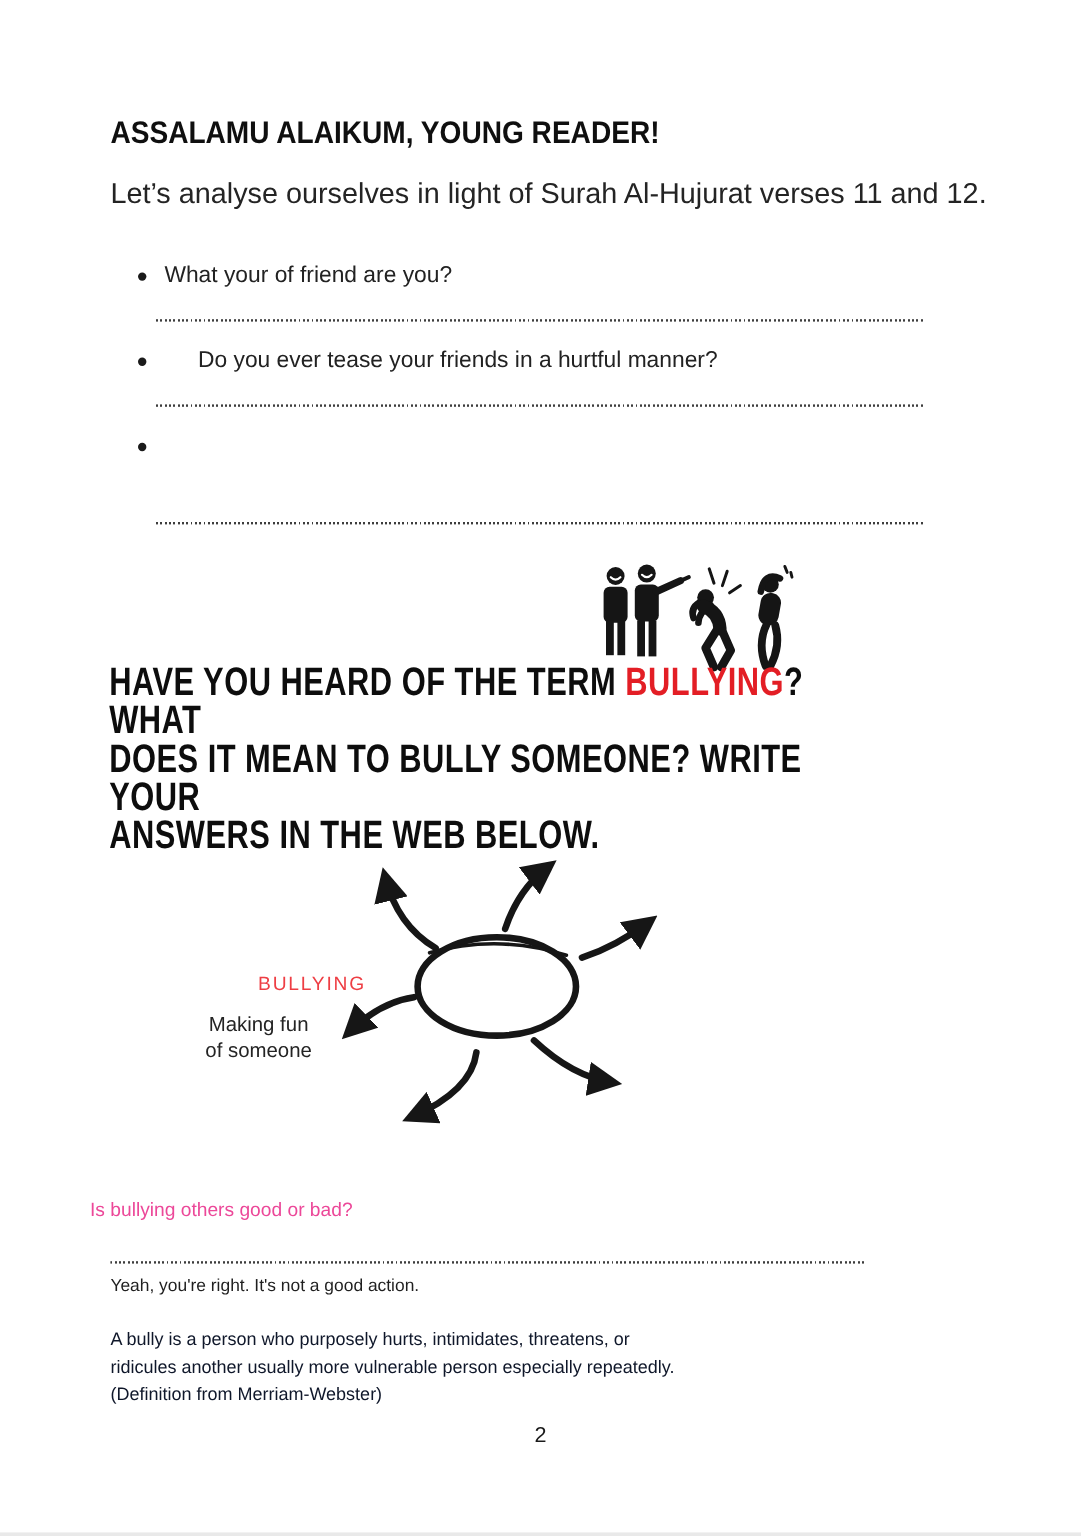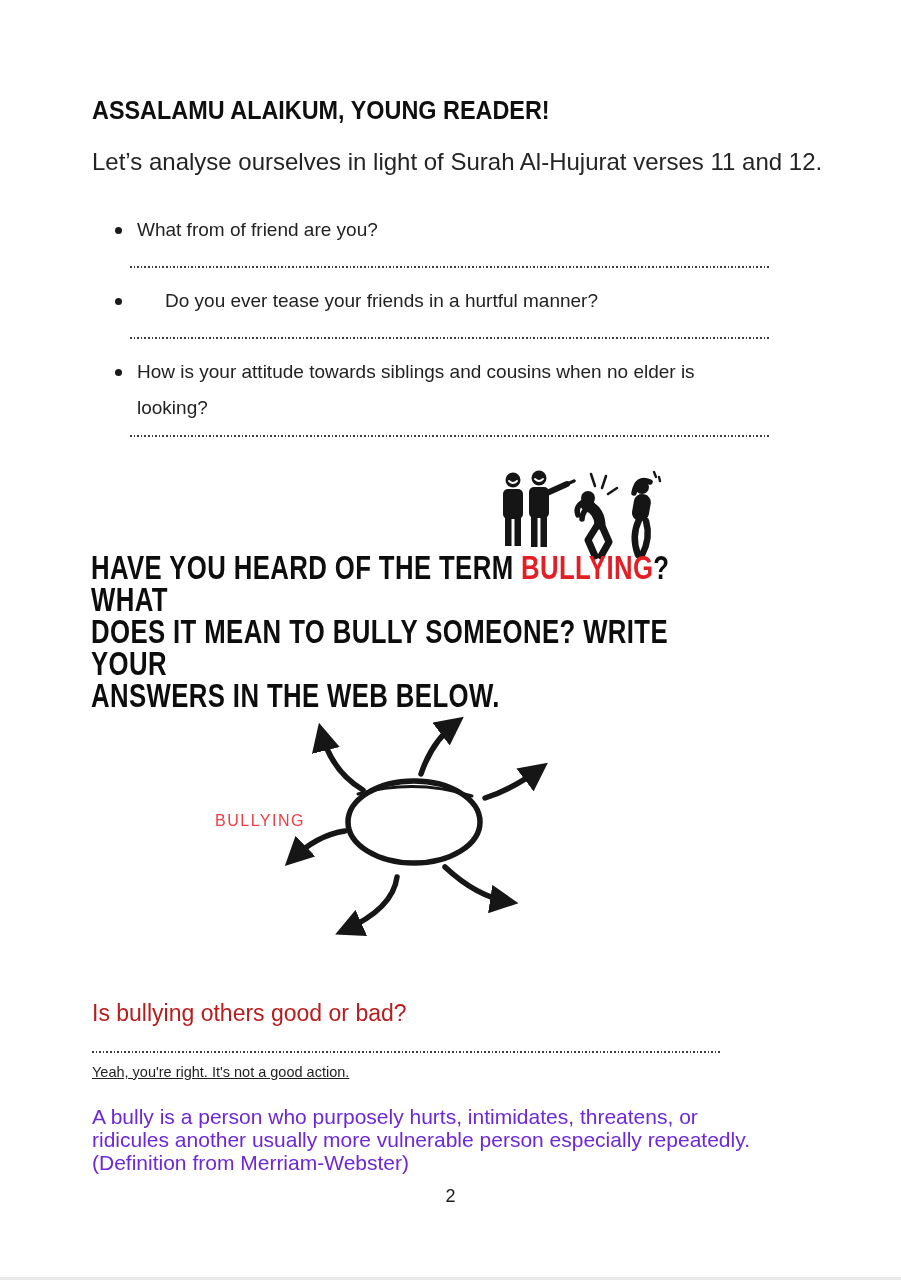--- a/index.html
+++ b/index.html
@@ -41,55 +41,53 @@
 
   .diagram-label {
     font-size:17px; color:#242424; text-align:center; white-space:pre-line;
     line-height:22px;
   }
   .oval-label {
     left:205px; top:812px; width:110px; text-align:center;
     font-size:16px; letter-spacing:1.5px; color:#ee3e44; font-weight:500;
   }
 
-  .question2 { left:92px; top:1000px; font-size:23px; color:#b91c1c; white-space:nowrap; }
-  .response  { left:92px; top:1064px; font-size:14.5px; color:#1f1f1f; white-space:nowrap;text-decoration:underline; }
+  .question2 { left:75px; top:1000px; font-size:16px; color:#ec4899; white-space:nowrap; }
+  .response  { left:92px; top:1064px; font-size:14.5px; color:#1f1f1f; white-space:nowrap; }
   .definition {
-    left:92px; top:1105px; font-size:21px; line-height:23px;
-    color:#6d28d9; white-space:pre-line;
+    left:92px; top:1105px; font-size:15px; line-height:23px;
+    color:#0f172a; white-space:pre-line;
   }
   .page-number {
     left:0; top:1186px; width:901px; text-align:center;
     font-size:18px; color:#1a1a1a;
   }
   .bottom-edge {
     left:0; bottom:0; width:901px; height:3px; background:#e9e9e9;
   }
   svg { display:block; }
 </style>
 </head>
 <body>
 
 <div class="page">
 
   <div class="abs title">ASSALAMU ALAIKUM, YOUNG READER!</div>
 
   <div class="abs subtitle">Let’s analyse ourselves in light of Surah Al-Hujurat verses 11 and 12.</div>
 
   <div class="abs bullet-dot" style="left:115px; top:227px;"></div>
-  <div class="abs q-text" style="left:137px; top:212px;">What from of friend are you?</div>
+  <div class="abs q-text" style="left:137px; top:212px;">What your of friend are you?</div>
   <div class="abs dotline" style="left:130px; top:266px; width:640px;"></div>
 
   <div class="abs bullet-dot" style="left:115px; top:298px;"></div>
   <div class="abs q-text" style="left:137px; top:283px;margin-left:28px;">Do you ever tease your friends in a hurtful manner?</div>
   <div class="abs dotline" style="left:130px; top:337px; width:640px;"></div>
 
   <div class="abs bullet-dot" style="left:115px; top:369px;"></div>
-  <div class="abs q-text" style="left:137px; top:354px; width:660px;">How is your attitude towards siblings and cousins when no elder is
-looking?</div>
   <div class="abs dotline" style="left:130px; top:435px; width:640px;"></div>
 
   <svg class="abs" style="left:498px; top:468px;" width="168" height="92" viewBox="0 0 168 92" aria-hidden="true">
     <g fill="#151515" stroke="none">
 
       <circle cx="15" cy="12" r="7.5"></circle>
       <rect x="5" y="21" width="20" height="30" rx="5"></rect>
       <rect x="7" y="49" width="6.5" height="29"></rect>
       <rect x="16.5" y="49" width="6.5" height="29"></rect>
 
@@ -143,20 +141,22 @@
       <path d="M190,136 Q162,140 136,165" marker-end="url(#ah)"></path>
       <path d="M242,182 Q238,214 188,236" marker-end="url(#ah)"></path>
       <path d="M290,172 Q322,202 355,207" marker-end="url(#ah)"></path>
     </g>
     <ellipse cx="259" cy="127" rx="66" ry="41" stroke="#161616" stroke-width="5.5" fill="#ffffff"></ellipse>
     <path d="M203,99 Q260,83 317,101" stroke="#161616" stroke-width="3" fill="none" stroke-linecap="round"></path>
   </svg>
 
   <div class="abs oval-label">BULLYING</div>
 
+  <div class="abs diagram-label" style="left:148px; top:843px; width:135px;">Making fun
+of someone</div>
 
   <div class="abs question2">Is bullying others good or bad?</div>
   <div class="abs dotline" style="left:92px; top:1051px; width:628px;"></div>
   <div class="abs response">Yeah, you're right. It's not a good action.</div>
 
   <div class="abs definition">A bully is a person who purposely hurts, intimidates, threatens, or
 ridicules another usually more vulnerable person especially repeatedly.
 (Definition from Merriam-Webster)</div>
 
   <div class="abs page-number">2</div>

